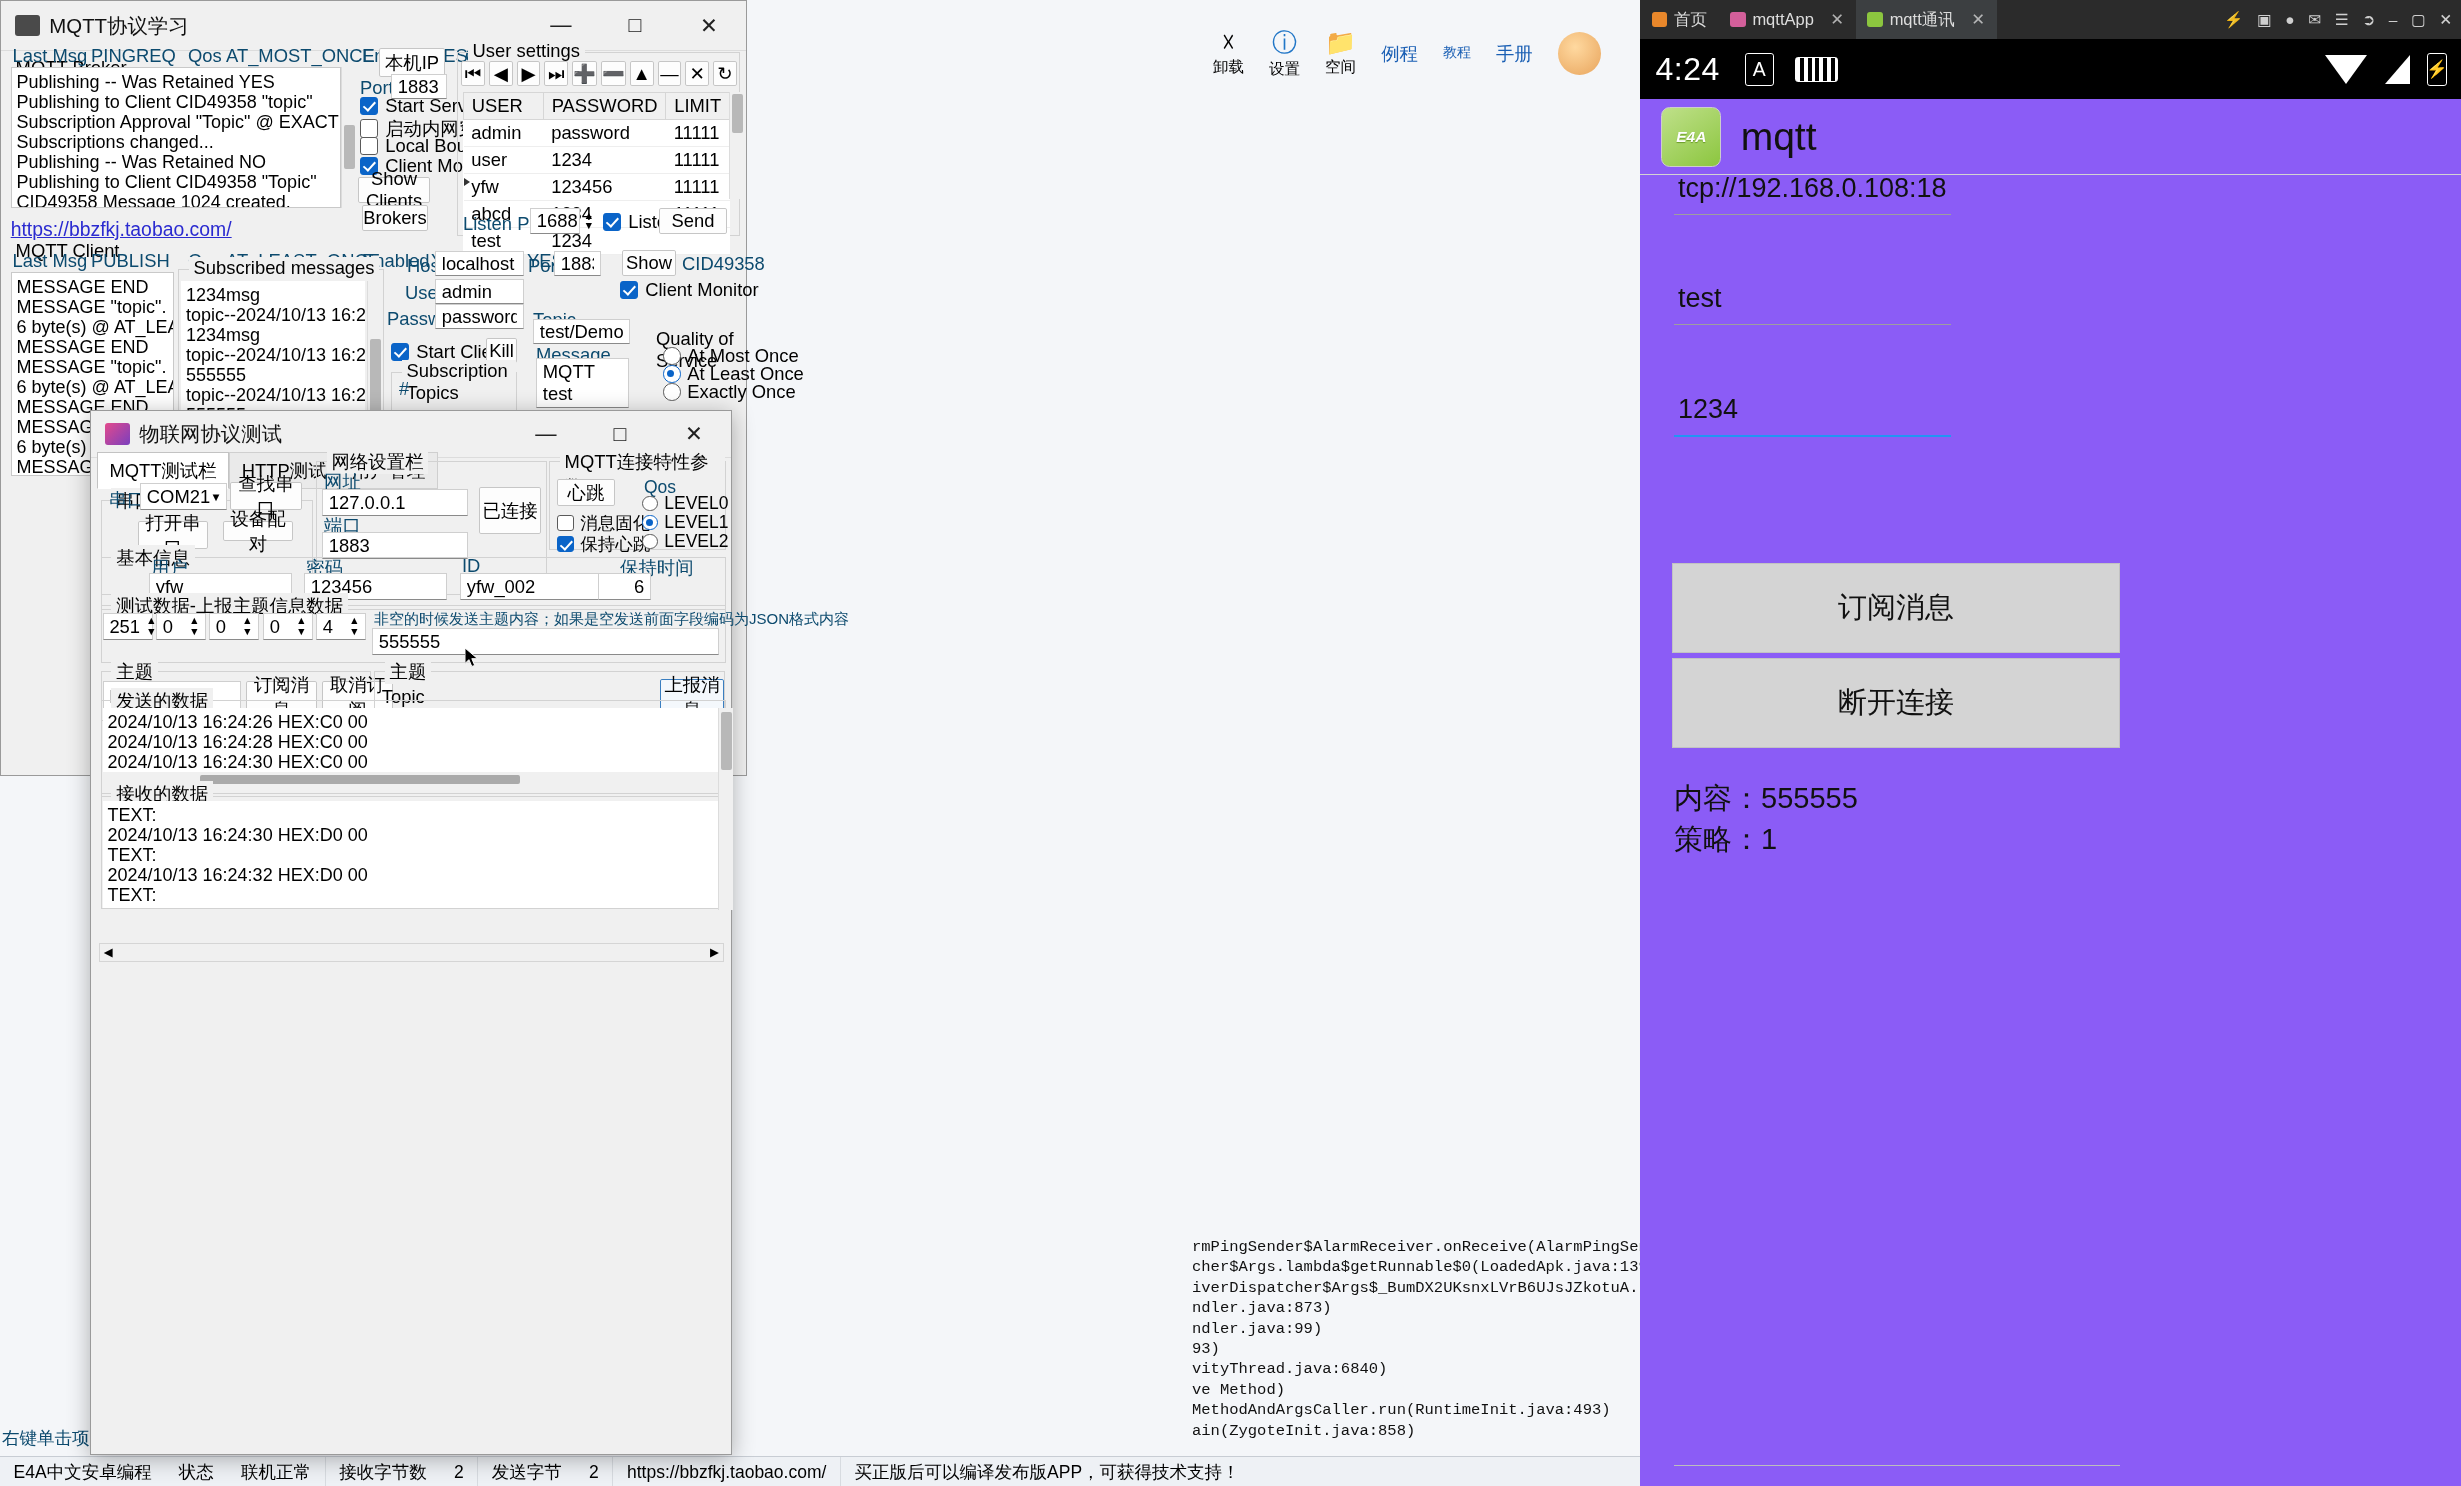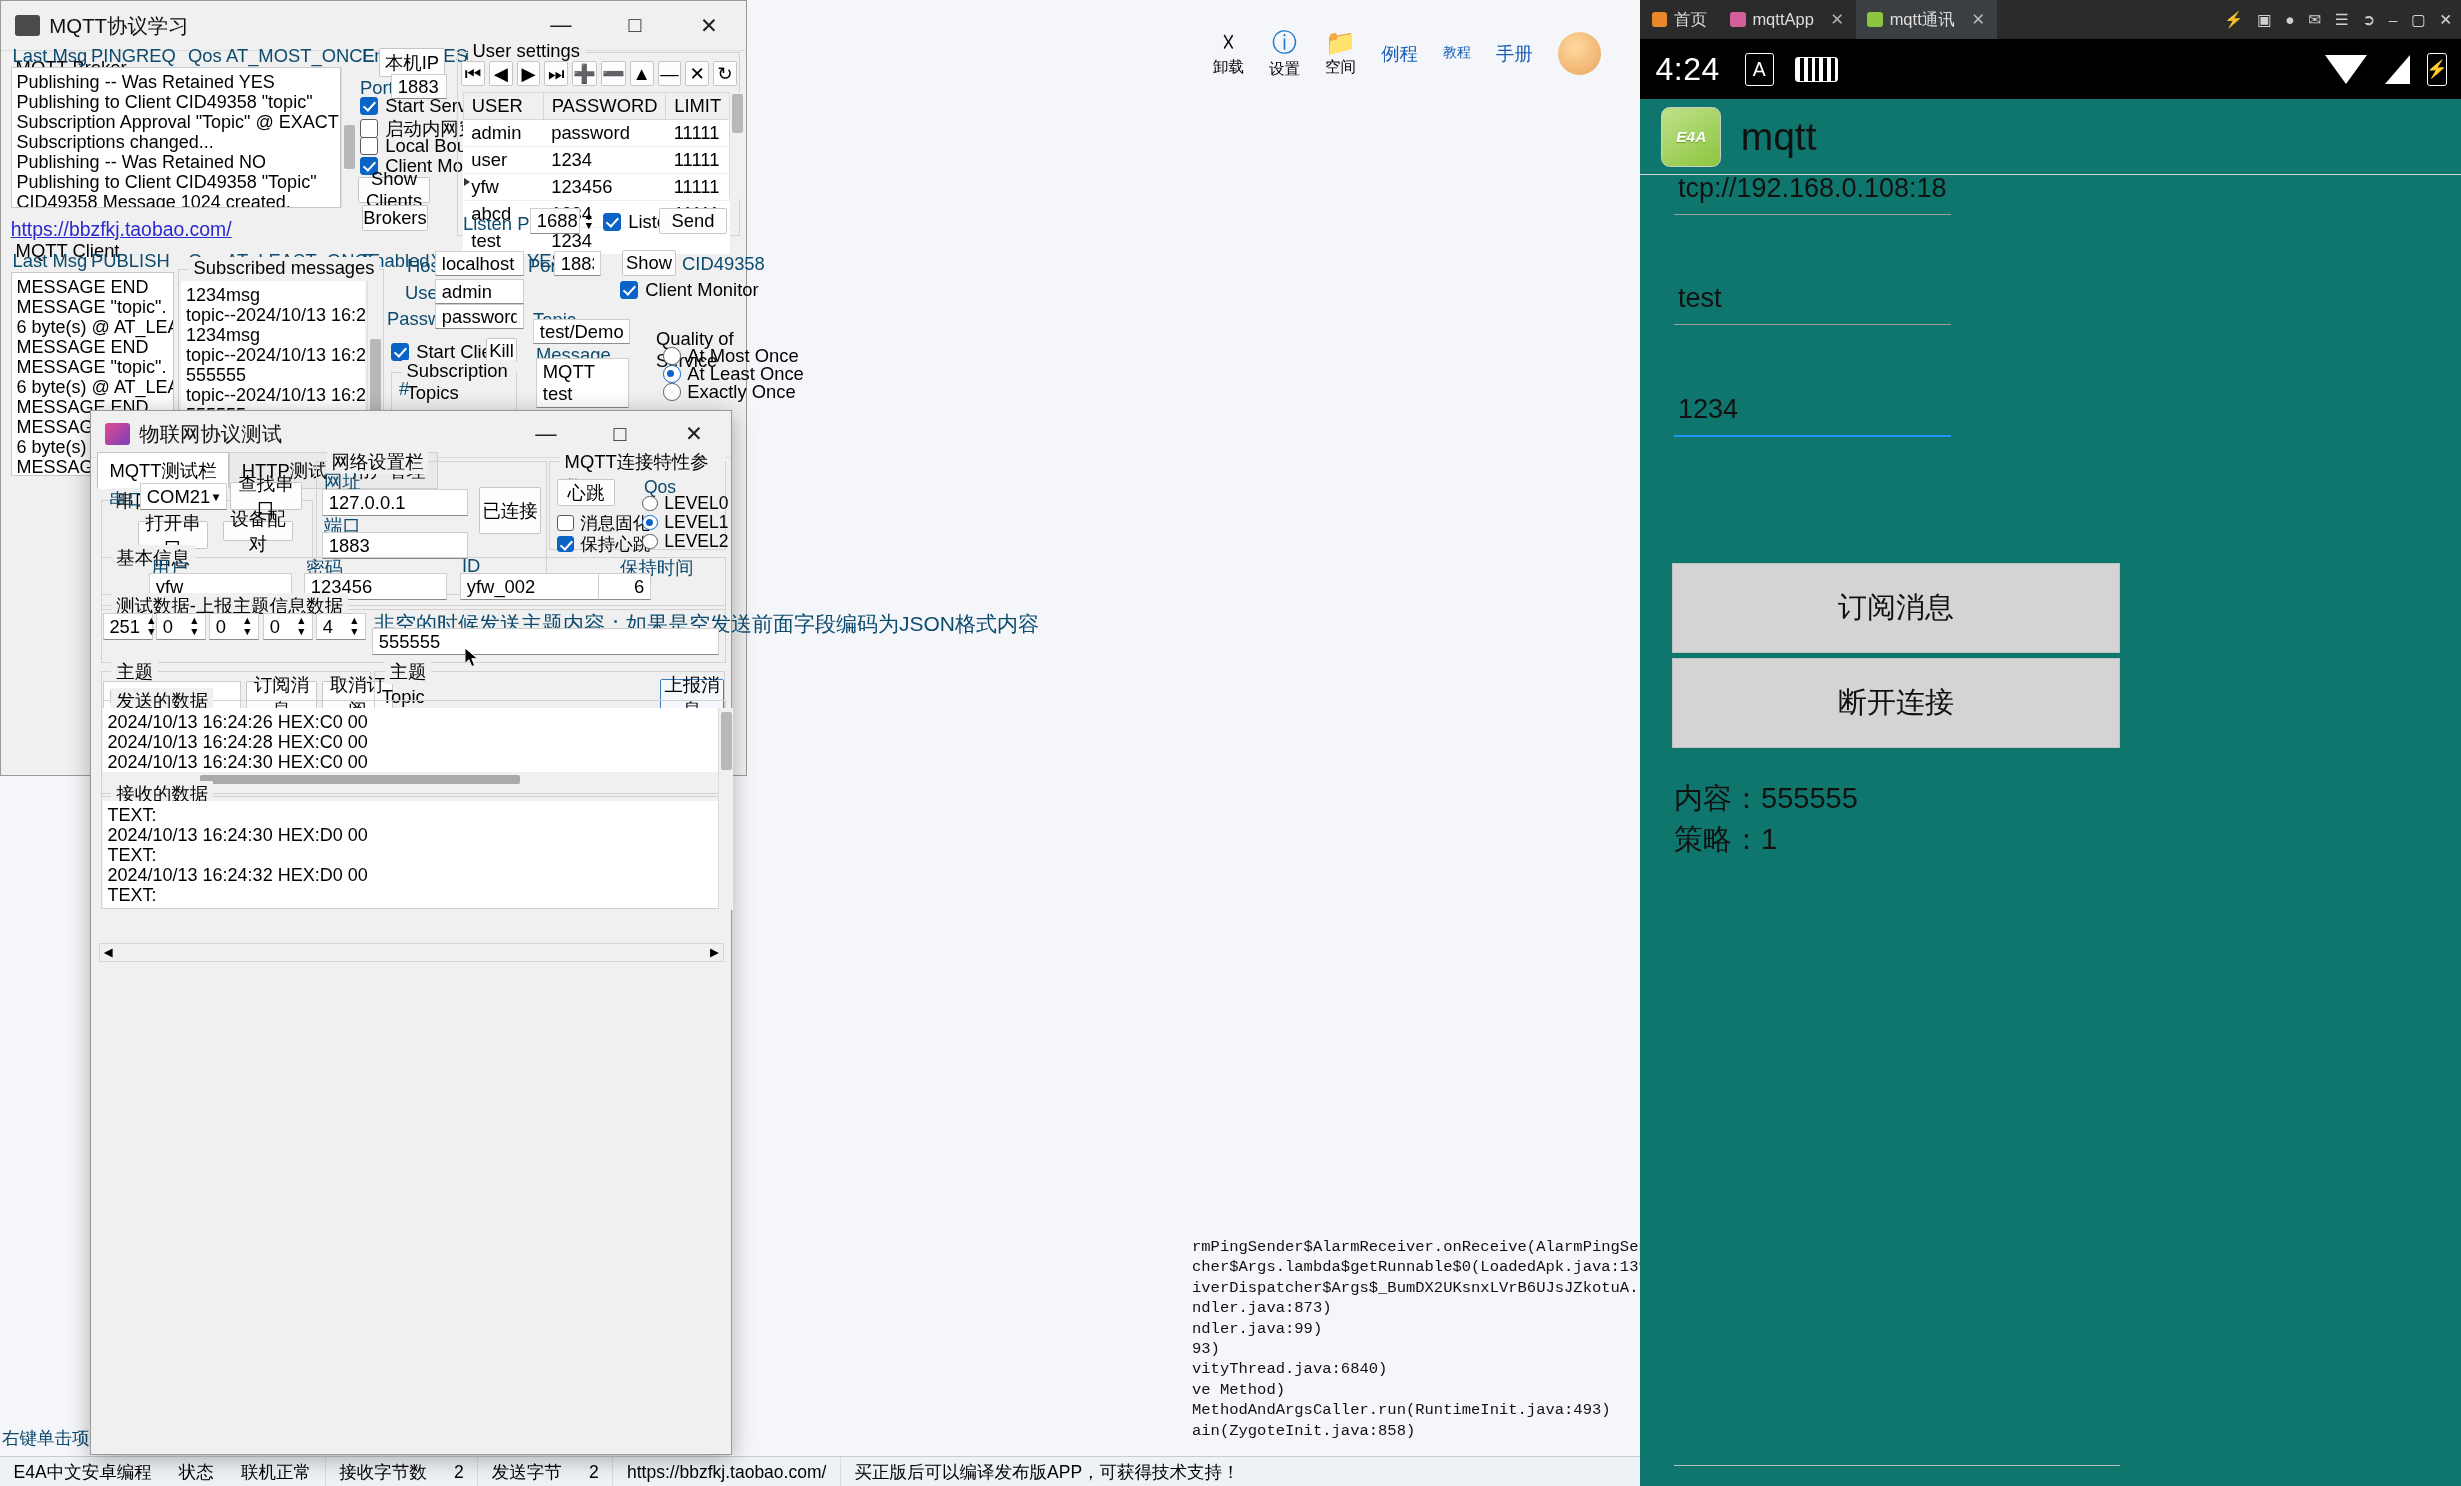--- a/index.html
+++ b/index.html
@@ -73,21 +73,21 @@
               font-size:16.5px; }
   .btab { display:flex; align-items:center; gap:6.8px; padding:0 11.6px; position:relative;}
   .btab.active { background:#3c3f41; }
   .btab .fav { width:15.5px; height:15.5px; border-radius:2.9px; }
   .btab .x { margin-left:9.7px; opacity:.75; }
   .sysicons { margin-left:auto; display:flex; align-items:center; gap:13.6px; padding-right:9.7px; }
   .sysicons span { font-size:15.5px; opacity:.92; }
   .statusbar { height:60px; background:#000; color:#fff; display:flex; align-items:center;
                padding:0 15.5px; }
   .statusbar .clock { font-size:32px; font-weight:400; letter-spacing:0.5px; }
-  .appbody { position:absolute; left:0; top:99px; right:0; bottom:0; background:#0f766e; }
+  .appbody { position:absolute; left:0; top:99px; right:0; bottom:0; background:#8b5cf6; }
   .apphdr { height:76px; display:flex; align-items:center; padding-left:21.3px; gap:19.4px;
             border-bottom:1px solid #d3d3d3; }
   .applogo { width:60px; height:60px; border-radius:8.7px;
              background:linear-gradient(145deg,#bfe08a,#8cc63f); border:1px solid #cdcdcd;
              display:flex; align-items:center; justify-content:center; color:#fff;
              font-size:15.5px; font-style:italic; font-weight:bold; text-shadow:0 1px 1px #6a9a28;}
   .apptitle { font-size:39px; color:#111; }
   .pf-underline { border:none; border-bottom:1.9px solid #9e9e9e; background:transparent;
                   font-size:27px; color:#111; outline:none; padding:3.9px 3.9px 9.7px 3.9px; }
   .pf-underline.focus { border-bottom:2.9px solid #2196f3; }
@@ -501,21 +501,21 @@
         <i>▼</i>
       </div>
     </div>
   <div class="spin" style="left:225px;top:202px;width:50px;height:27px;">
     <div class="sv">4</div>
     <div class="sb">
         <i>▲</i>
         <i>▼</i>
       </div>
     </div>
-  <div class="lbl" style="left:283px;top:199px;font-size:21px;">非空的时候发送主题内容；如果是空发送前面字段编码为JSON格式内容</div>
+  <div class="lbl" style="left:283px;top:199px;font-size:15px;">非空的时候发送主题内容；如果是空发送前面字段编码为JSON格式内容</div>
   <input class="txt" style="left: 281px; top: 217px; width: 347px; height: 27px;" value="555555">
 
   <div class="grp" style="left:9.7px;top:260px;width:270px;height:50px;">
     <div class="grp-title">主题</div>
   </div>
   <input class="txt" style="left: 11.6px; top: 270px; width: 138px; height: 32px;" value="hello">
   <div class="btn" style="left:155px;top:270px;width:71px;height:32px;">订阅消息</div>
   <div class="btn" style="left:231px;top:270px;width:71px;height:32px;">取消订阅</div>
 
   <div class="grp" style="left:283px;top:260px;width:351px;height:50px;">

